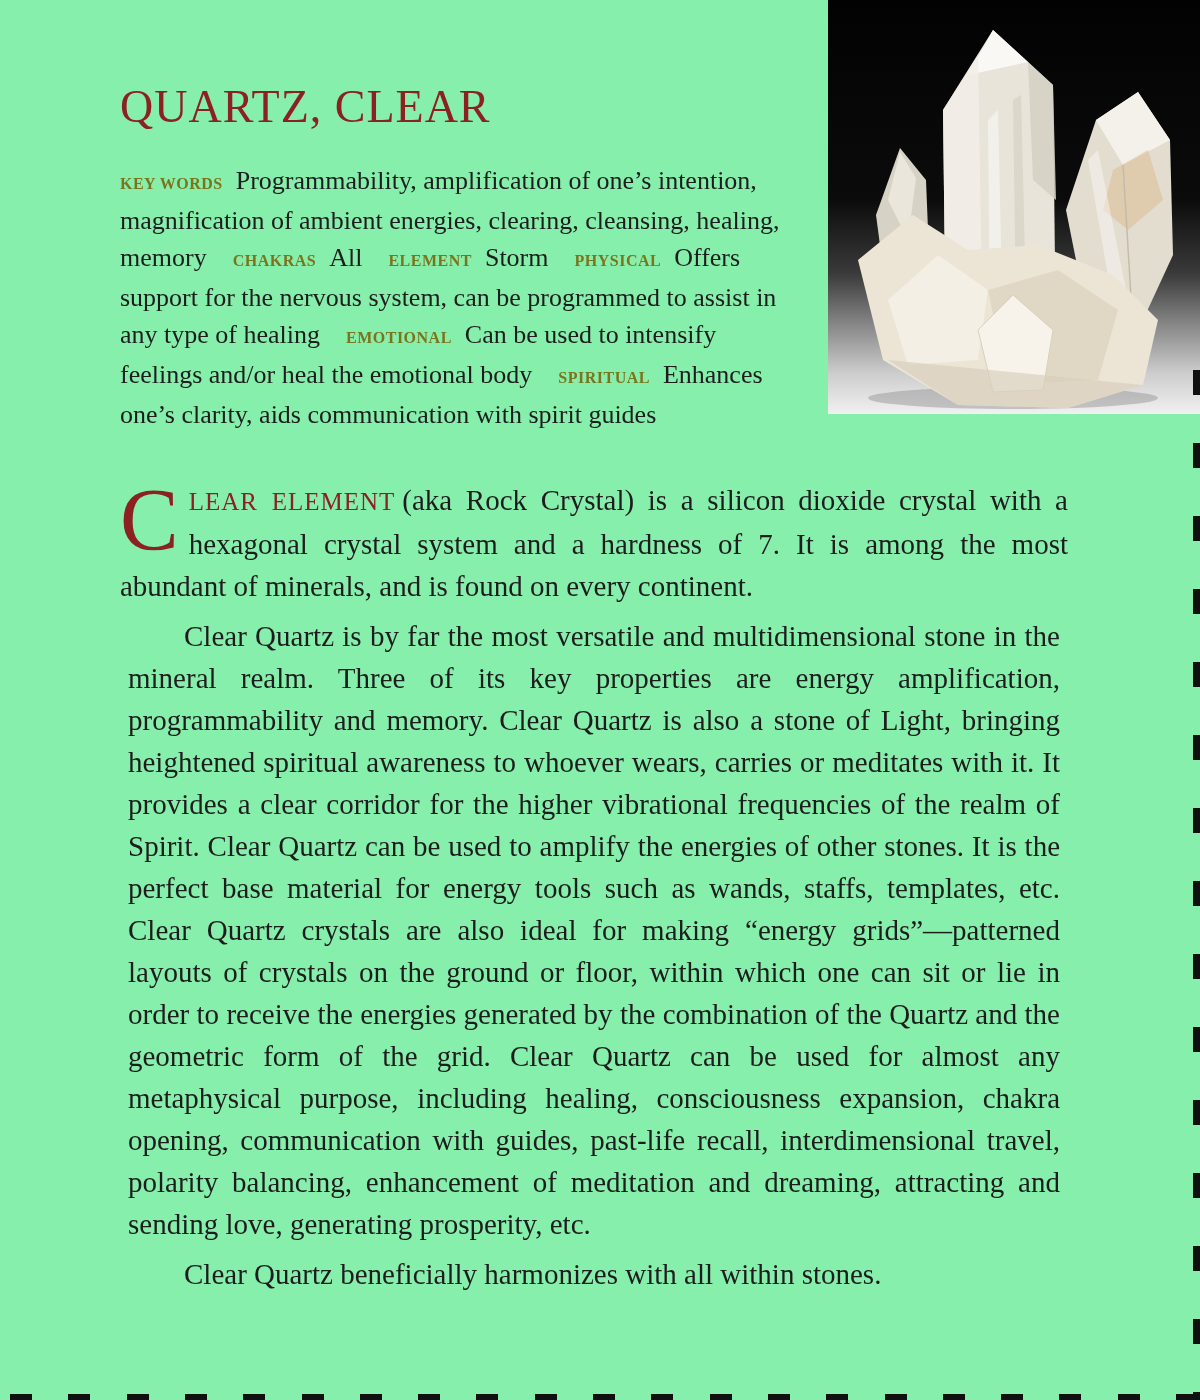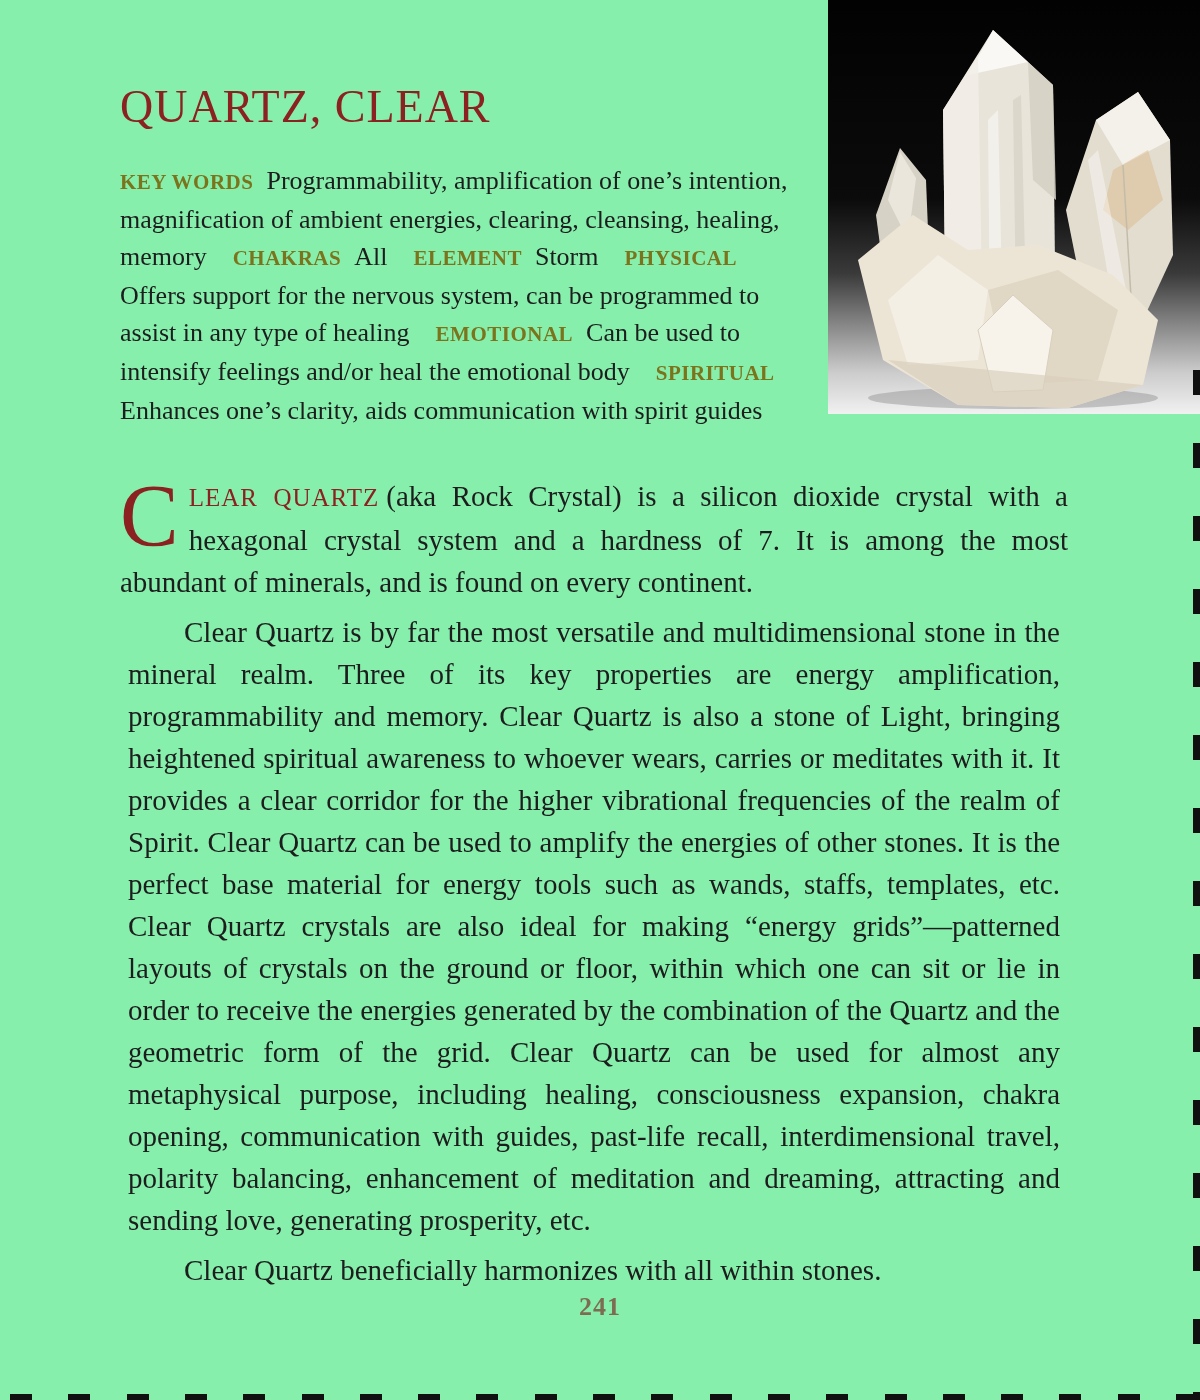--- a/index.html
+++ b/index.html
@@ -27,21 +27,21 @@
   .keyinfo{
     margin:30px 0 0 0;
     padding-right:40px;
     font-size:26px;line-height:37px;
     color:var(--body-text,#1D1D1D);
   }
   .klabel{
     font-weight:700;
     color:var(--label-olive,#7B741C);
     letter-spacing:0.5px;
-    font-size:21px;
+    font-size:16px;
   }
   .article{
     margin-top:46px;
     padding-right:132px;
     font-size:29px;line-height:42px;
     text-align:justify;
     color:var(--body-text,#1D1D1D);
   }
   .lead{margin:0;}
   .dropcap{
@@ -112,31 +112,30 @@
         </g>
       </svg>
     </figure>
 
     <h1 class="title">QUARTZ, CLEAR</h1>
 
     <p class="keyinfo" id="keyinfo"><span class="klabel">KEY WORDS</span><span> Programmability, amplification of one’s intention, magnification of ambient energies, clearing, cleansing, healing, memory</span> <span class="klabel">CHAKRAS</span><span> All</span> <span class="klabel">ELEMENT</span><span> Storm</span> <span class="klabel">PHYSICAL</span><span> Offers support for the nervous system, can be programmed to assist in any type of healing</span> <span class="klabel">EMOTIONAL</span><span> Can be used to intensify feelings and/or heal the emotional body</span> <span class="klabel">SPIRITUAL</span><span> Enhances one’s clarity, aids communication with spirit guides</span></p>
 
     <div class="article">
       <p class="lead">
-        <span class="dropcap">C</span><span class="leadcaps">LEAR QUARTZ</span><span>(aka Rock Crystal) is a silicon dioxide crystal with a hexagonal crystal system and a hardness of 7. It is among the most abundant of minerals, and is found on every continent.</span>
+        <span class="dropcap">C</span><span class="leadcaps">LEAR ELEMENT</span><span>(aka Rock Crystal) is a silicon dioxide crystal with a hexagonal crystal system and a hardness of 7. It is among the most abundant of minerals, and is found on every continent.</span>
       </p>
       <div id="paragraphs">
           <p class="body-para">Clear Quartz is by far the most versatile and multidimensional stone in the mineral realm. Three of its key properties are energy amplification, programmability and memory. Clear Quartz is also a stone of Light, bringing heightened spiritual awareness to whoever wears, carries or meditates with it. It provides a clear corridor for the higher vibrational frequencies of the realm of Spirit. Clear Quartz can be used to amplify the energies of other stones. It is the perfect base material for energy tools such as wands, staffs, templates, etc. Clear Quartz crystals are also ideal for making “energy grids”—patterned layouts of crystals on the ground or floor, within which one can sit or lie in order to receive the energies generated by the combination of the Quartz and the geometric form of the grid. Clear Quartz can be used for almost any metaphysical purpose, including healing, consciousness expansion, chakra opening, communication with guides, past-life recall, interdimensional travel, polarity balancing, enhancement of meditation and dreaming, attracting and sending love, generating prosperity, etc.</p>
           <p class="body-para">Clear Quartz beneficially harmonizes with all within stones.</p>
         </div>
     </div>
 
   </div>
 
-  <div class="folio">241</div>
 
   <div id="right-marks">
       <div class="rmark" style="top: 370px;"></div>
       <div class="rmark" style="top: 443px;"></div>
       <div class="rmark" style="top: 516px;"></div>
       <div class="rmark" style="top: 589px;"></div>
       <div class="rmark" style="top: 662px;"></div>
       <div class="rmark" style="top: 735px;"></div>
       <div class="rmark" style="top: 808px;"></div>
       <div class="rmark" style="top: 881px;"></div>

